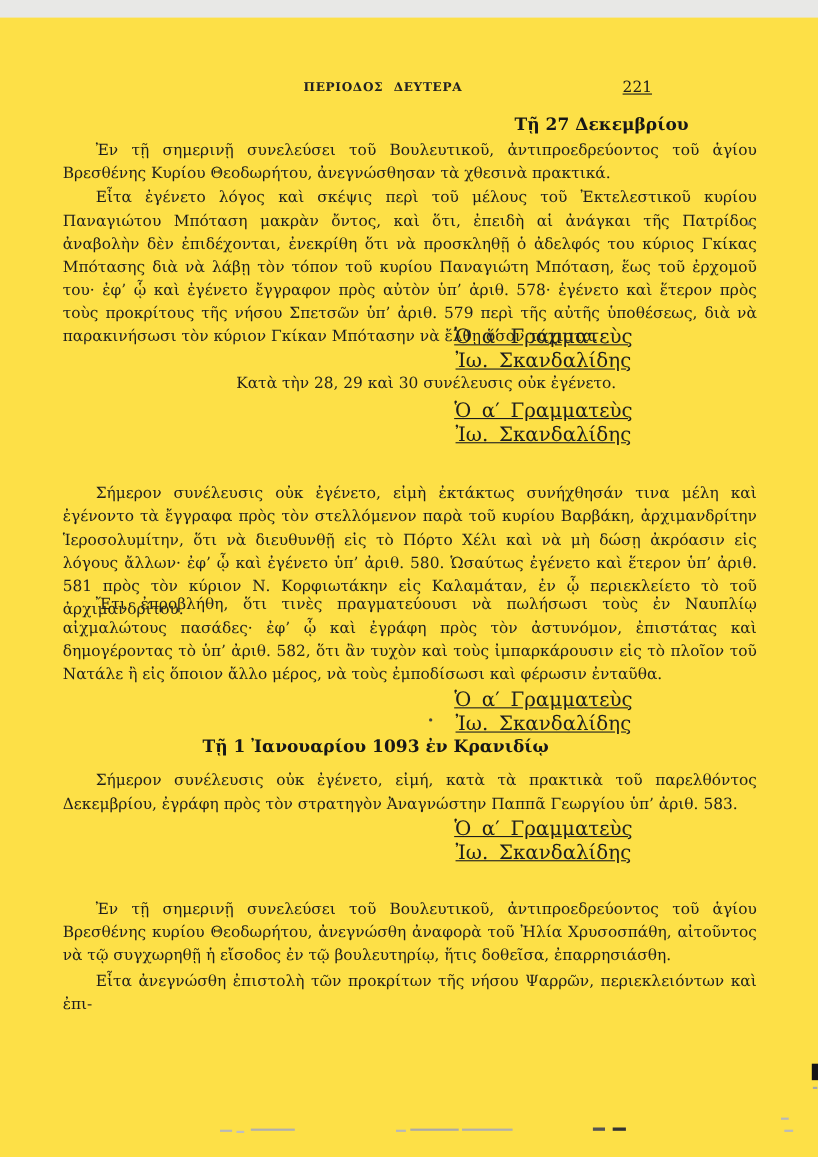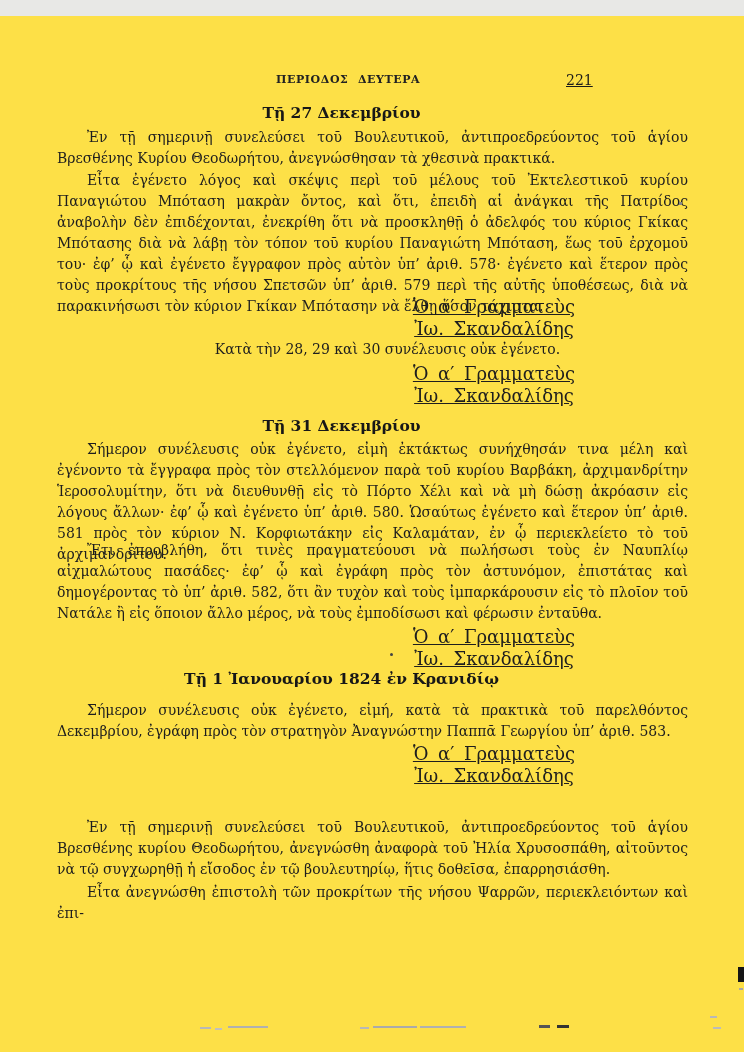--- a/index.html
+++ b/index.html
@@ -52,43 +52,42 @@
   .dot { width:3px; height:3px; border-radius:50%; background:#444; }
 </style>
 </head>
 <body>
 
 <div class="page">
 
   <div class="running-title">ΠΕΡΙΟΔΟΣ ΔΕΥΤΕΡΑ</div>
   <div class="page-number">221</div>
 
-  <div class="heading" style="top:87px;">Τῇ 27 Δεκεμβρίου</div>
+  <div class="heading" style="top:87px;text-align:right;">Τῇ 27 Δεκεμβρίου</div>
   <div class="para" style="top:111px;">Ἐν τῇ σημερινῇ συνελεύσει τοῦ Βουλευτικοῦ, ἀντιπροεδρεύοντος τοῦ ἁγίου Βρεσθένης Κυρίου Θεοδωρήτου, ἀνεγνώσθησαν τὰ χθεσινὰ πρακτικά.</div>
   <div class="para" style="top:154px;">Εἶτα ἐγένετο λόγος καὶ σκέψις περὶ τοῦ μέλους τοῦ Ἐκτελεστικοῦ κυρίου Παναγιώτου Μπόταση μακρὰν ὄντος, καὶ ὅτι, ἐπειδὴ αἱ ἀνάγκαι τῆς Πατρίδος ἀναβολὴν δὲν ἐπιδέχονται, ἐνεκρίθη ὅτι νὰ προσκληθῇ ὁ ἀδελφός του κύριος Γκίκας Μπότασης διὰ νὰ λάβῃ τὸν τόπον τοῦ κυρίου Παναγιώτη Μπόταση, ἕως τοῦ ἐρχομοῦ του· ἐφ’ ᾧ καὶ ἐγένετο ἔγγραφον πρὸς αὐτὸν ὑπ’ ἀριθ. 578· ἐγένετο καὶ ἕτερον πρὸς τοὺς προκρίτους τῆς νήσου Σπετσῶν ὑπ’ ἀριθ. 579 περὶ τῆς αὐτῆς ὑποθέσεως, διὰ νὰ παρακινήσωσι τὸν κύριον Γκίκαν Μπότασην νὰ ἔλθῃ ὅσον τάχιστα.</div>
   <div class="sig" style="top:280px;">
     <div>Ὁ α′ Γραμματεὺς</div>
     <div>Ἰω. Σκανδαλίδης</div>
   </div>
 
   <div class="para no-justify" style="top:323px;text-align:center;">Κατὰ τὴν 28, 29 καὶ 30 συνέλευσις οὐκ ἐγένετο.</div>
   <div class="sig" style="top:347px;">
     <div>Ὁ α′ Γραμματεὺς</div>
     <div>Ἰω. Σκανδαλίδης</div>
   </div>
 
-  <div class="heading" style="top:400px;">Τῇ 31 Δεκεμβρίου</div>
   <div class="para" style="top:423px;">Σήμερον συνέλευσις οὐκ ἐγένετο, εἰμὴ ἐκτάκτως συνήχθησάν τινα μέλη καὶ ἐγένοντο τὰ ἔγγραφα πρὸς τὸν στελλόμενον παρὰ τοῦ κυρίου Βαρβάκη, ἀρχιμανδρίτην Ἱεροσολυμίτην, ὅτι νὰ διευθυνθῇ εἰς τὸ Πόρτο Χέλι καὶ νὰ μὴ δώσῃ ἀκρόασιν εἰς λόγους ἄλλων· ἐφ’ ᾧ καὶ ἐγένετο ὑπ’ ἀριθ. 580. Ὡσαύτως ἐγένετο καὶ ἕτερον ὑπ’ ἀριθ. 581 πρὸς τὸν κύριον Ν. Κορφιωτάκην εἰς Καλαμάταν, ἐν ᾧ περιεκλείετο τὸ τοῦ ἀρχιμανδρίτου.</div>
   <div class="para" style="top:524px;">Ἔτι ἐπροβλήθη, ὅτι τινὲς πραγματεύουσι νὰ πωλήσωσι τοὺς ἐν Ναυπλίῳ αἰχμαλώτους πασάδες· ἐφ’ ᾧ καὶ ἐγράφη πρὸς τὸν ἀστυνόμον, ἐπιστάτας καὶ δημογέροντας τὸ ὑπ’ ἀριθ. 582, ὅτι ἂν τυχὸν καὶ τοὺς ἰμπαρκάρουσιν εἰς τὸ πλοῖον τοῦ Νατάλε ἢ εἰς ὅποιον ἄλλο μέρος, νὰ τοὺς ἐμποδίσωσι καὶ φέρωσιν ἐνταῦθα.</div>
   <div class="sig" style="top:610px;">
     <div>Ὁ α′ Γραμματεὺς</div>
     <div>Ἰω. Σκανδαλίδης</div>
   </div>
 
-  <div class="heading" style="top:653px;">Τῇ 1 Ἰανουαρίου 1824 ἐν Κρανιδίῳ</div>
+  <div class="heading" style="top:653px;">Τῇ 1 Ἰανουαρίου 1093 ἐν Κρανιδίῳ</div>
   <div class="para" style="top:684px;">Σήμερον συνέλευσις οὐκ ἐγένετο, εἰμή, κατὰ τὰ πρακτικὰ τοῦ παρελθόντος Δεκεμβρίου, ἐγράφη πρὸς τὸν στρατηγὸν Ἀναγνώστην Παππᾶ Γεωργίου ὑπ’ ἀριθ. 583.</div>
   <div class="sig" style="top:727px;">
     <div>Ὁ α′ Γραμματεὺς</div>
     <div>Ἰω. Σκανδαλίδης</div>
   </div>
 
   <div class="para" style="top:801px;">Ἐν τῇ σημερινῇ συνελεύσει τοῦ Βουλευτικοῦ, ἀντιπροεδρεύοντος τοῦ ἁγίου Βρεσθένης κυρίου Θεοδωρήτου, ἀνεγνώσθη ἀναφορὰ τοῦ Ἠλία Χρυσοσπάθη, αἰτοῦντος νὰ τῷ συγχωρηθῇ ἡ εἴσοδος ἐν τῷ βουλευτηρίῳ, ἥτις δοθεῖσα, ἐπαρρησιάσθη.</div>
   <div class="para single-line" style="top:866px;">Εἶτα ἀνεγνώσθη ἐπιστολὴ τῶν προκρίτων τῆς νήσου Ψαρρῶν, περιεκλειόντων καὶ ἐπι-</div>
 
   <div class="artifact dot" style="left:390px; top:637px;"></div>

